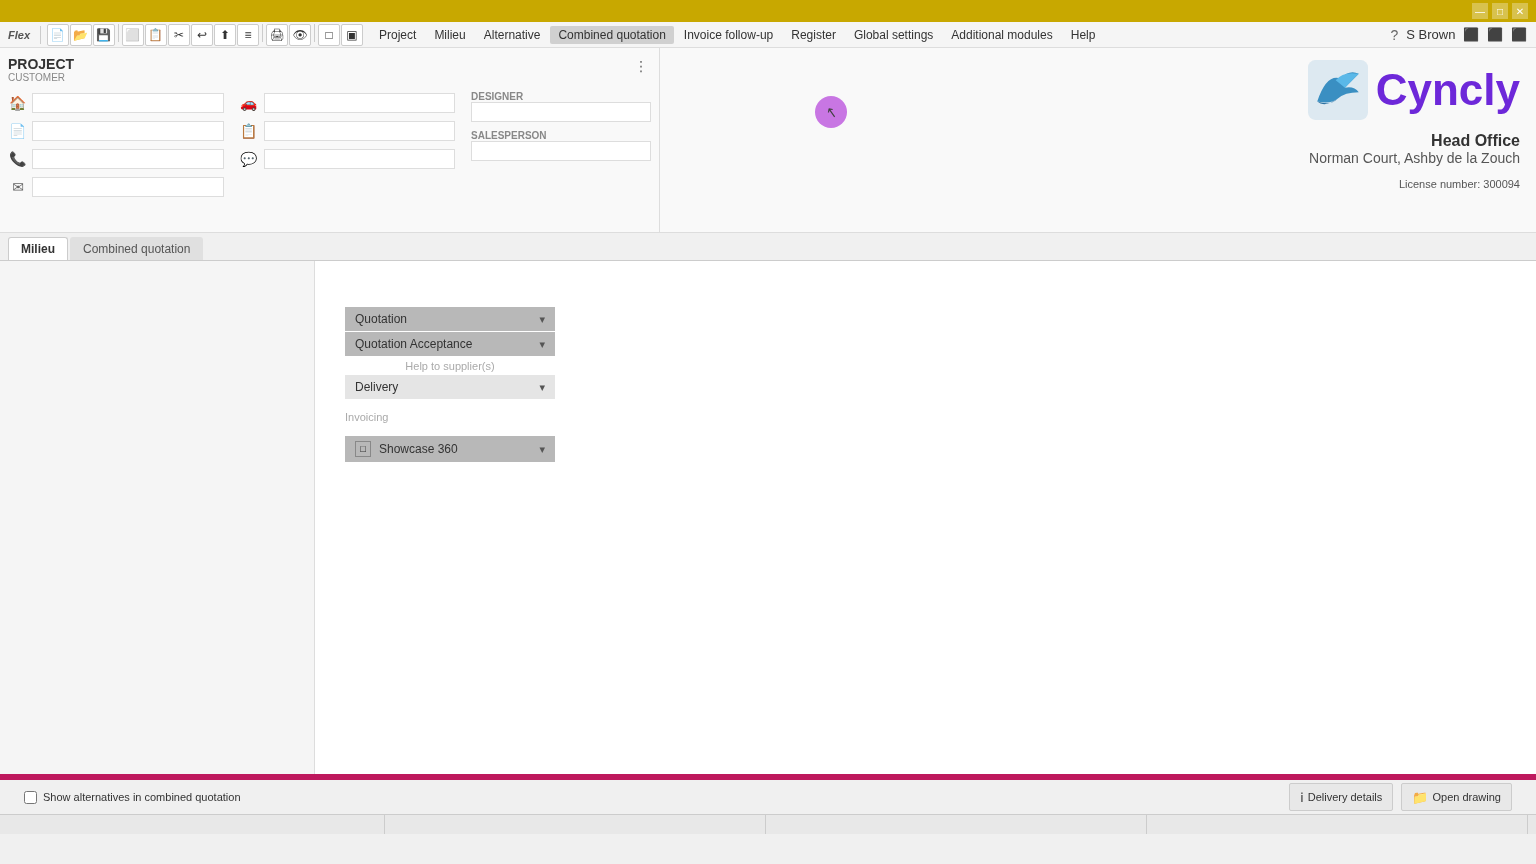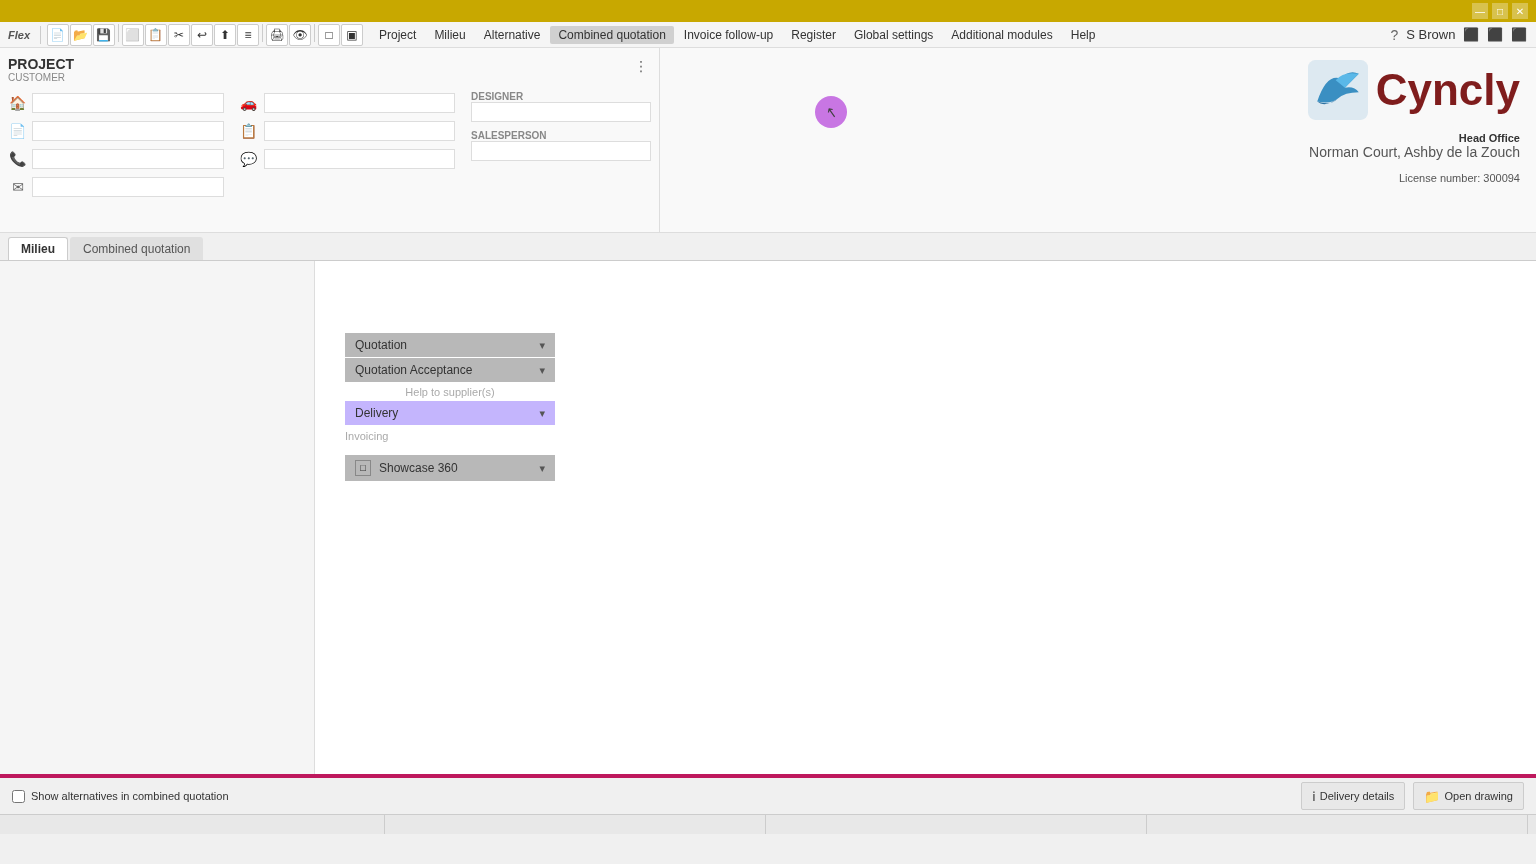--- a/index.html
+++ b/index.html
@@ -184,21 +184,21 @@
       font-size: 48px;
       font-weight: bold;
       color: #222;
       font-family: Arial, sans-serif;
     }
     #company-info {
       text-align: right;
       margin-top: 4px;
     }
     .company-name {
-      font-size: 11px;
+      font-size: 16px;
       font-weight: bold;
       color: #333;
     }
     .company-address {
       font-size: 14px;
       color: #555;
     }
     .license-info {
       font-size: 11px;
       color: #555;
@@ -473,21 +473,21 @@
 
       <div id="cyncly-logo" style="display:flex;align-items:center;gap:8px;margin-bottom:8px;">
 
         <svg class="logo-icon" width="65" height="65" viewBox="0 0 65 65">
           <rect width="65" height="65" rx="8" fill="#3a8fc2" opacity="0.15"></rect>
 
           <path d="M10 45 Q20 15 35 20 Q45 10 55 15 Q45 25 40 30 Q50 28 55 35 Q40 35 32 42 Q25 48 10 45Z" fill="#3a8fc2"></path>
           <path d="M30 22 Q38 12 55 15 Q48 22 40 30 Q35 26 30 22Z" fill="#5ab8e8"></path>
           <path d="M10 45 Q18 52 32 42 Q24 50 10 45Z" fill="#2a6fa0"></path>
         </svg>
-        <span class="logo-text" style="font-size:44px;font-weight:bold;color:#7f1d1d;font-family:Arial,sans-serif;">Cyncly</span>
+        <span class="logo-text" style="font-size:44px;font-weight:bold;color:#6d28d9;font-family:Arial,sans-serif;">Cyncly</span>
       </div>
 
       <div id="company-info" style="text-align:right;">
         <div class="company-name">Head Office</div>
         <div class="company-address">Norman Court,  Ashby de la Zouch</div>
       </div>
       <div class="license-info" style="margin-top:12px;font-size:11px;color:#555;">License number: 300094</div>
     </div>
 
   </div>
@@ -497,37 +497,37 @@
     <div class="tab">Combined quotation</div>
   </div>
 
   <div id="lower-content" style="display:flex;flex:1;background:#fff;">
 
     <div id="left-sidebar" style="width:315px;background:#f5f5f5;border-right:1px solid #ddd;">
     </div>
 
     <div id="work-area" style="flex:1;background:#fff;position:relative;">
 
-      <div id="workflow-panel" style="position:absolute;left:30px;top:72px;width:210px;">
+      <div id="workflow-panel" style="position:absolute;left:30px;top:46px;width:210px;">
 
         <div class="workflow-item" style="background:#b8b8b8;margin-bottom:1px;">
           <span>Quotation</span>
           <span style="font-size:11px;color:#555;">▾</span>
         </div>
 
         <div class="workflow-item" style="background:#b8b8b8;margin-bottom:1px;">
           <span>Quotation Acceptance</span>
           <span style="font-size:11px;color:#555;">▾</span>
         </div>
 
         <div style="text-align:center;padding:3px 0;color:#aaa;font-size:11px;">
           <span>Help to supplier(s)</span>
         </div>
 
-        <div class="workflow-item" style="background:#c4b5fd;margin-bottom:2px;">
+        <div class="workflow-item" style="background:#e5e5e5;margin-bottom:9px;">
           <span>Delivery</span>
           <span style="font-size:11px;color:#555;">▾</span>
         </div>
 
         <div style="text-align:left;padding:3px 0;color:#aaa;font-size:11px;">
           <span>Invoicing</span>
         </div>
 
         <div style="height:10px;"></div>
 
@@ -537,21 +537,21 @@
           <span style="font-size:11px;color:#555;margin-left:auto;">▾</span>
         </div>
 
       </div>
 
     </div>
   </div>
 
 </div>
 
-<div id="bottom-bar" style="height:40px;background:#f0f0f0;border-top:4px solid #be185d;display:flex;align-items:center;justify-content:space-between;padding:0 12px;">
+<div id="bottom-bar" style="height:40px;background:#f0f0f0;border-top:6px solid #be185d;display:flex;align-items:center;justify-content:space-between;padding:0 24px;">
   <div class="show-alternatives">
     <input type="checkbox" id="showAlt" style="">
     <label for="showAlt">Show alternatives in combined quotation</label>
   </div>
   <div class="bottom-actions">
     <div class="action-btn" style="background:#e8e8e8;border:1px solid #ccc;display:flex;align-items:center;gap:4px;">
       <span style="font-size:13px;">ℹ</span>
       <span>Delivery details</span>
     </div>
     <div class="action-btn" style="background:#e8e8e8;border:1px solid #ccc;display:flex;align-items:center;gap:4px;">

